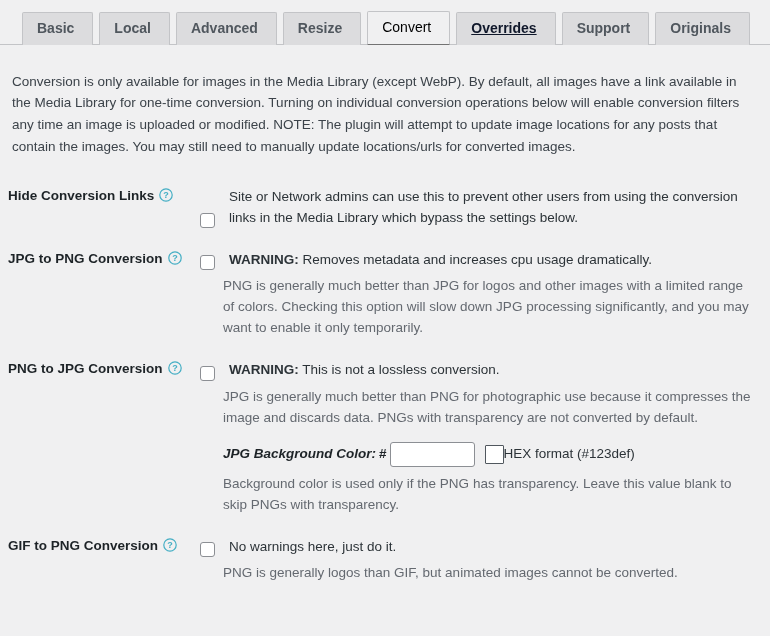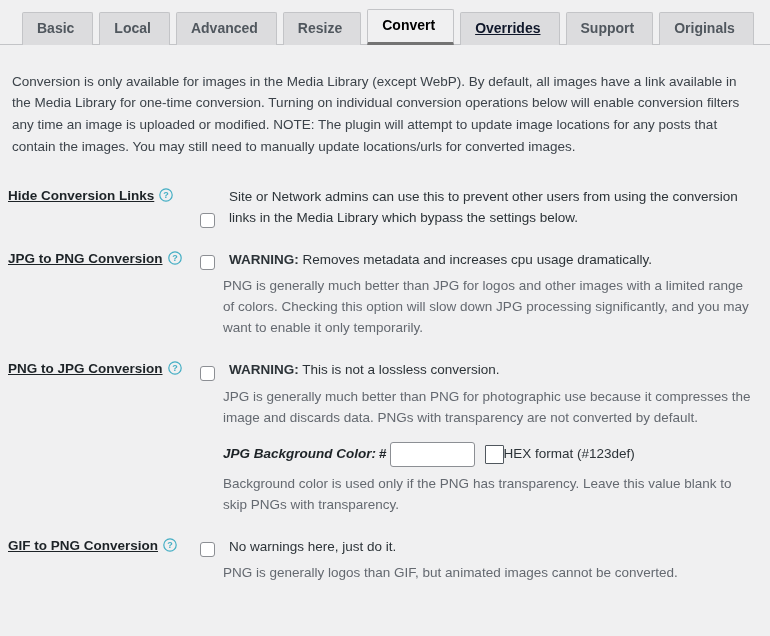--- a/index.html
+++ b/index.html
@@ -38,23 +38,23 @@
     white-space: nowrap;
     text-decoration: none;
     cursor: pointer;
   }
   .nav-tab.link {
     color: #0f172a;
     text-decoration: underline;
   }
   .nav-tab.active {
     background: #f0f0f1;
-    border-bottom: 3px solid #737373;
+    border-bottom: 1px solid #737373;
     color: #000;
-    font-weight: 700;
+    font-weight: 400;
   }
 
   
   .intro {
     padding: 12px 16px 0 12px;
     font-size: 13.5px;
     line-height: 1.62;
     color: #3c434a;
     max-width: 760px;
   }
@@ -68,21 +68,20 @@
   .form-table tr { vertical-align: top; }
   .form-table th {
     width: 200px;
     text-align: left;
     padding: 16px 10px 16px 8px;
     font-size: 13.5px;
     font-weight: 700;
     color: #1d2327;
     line-height: 1.3;
     white-space: nowrap;
-    text-decoration: underline;
   }
   .form-table td {
     padding: 16px 16px 6px 0;
     font-size: 13.5px;
     color: #2c3338;
     line-height: 1.55;
   }
 
   .help-icon {
     display: inline-block;

